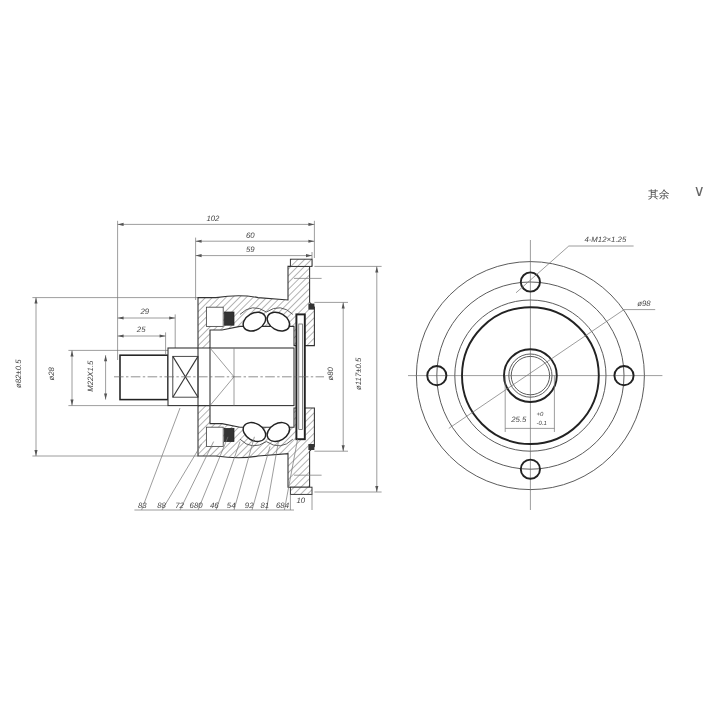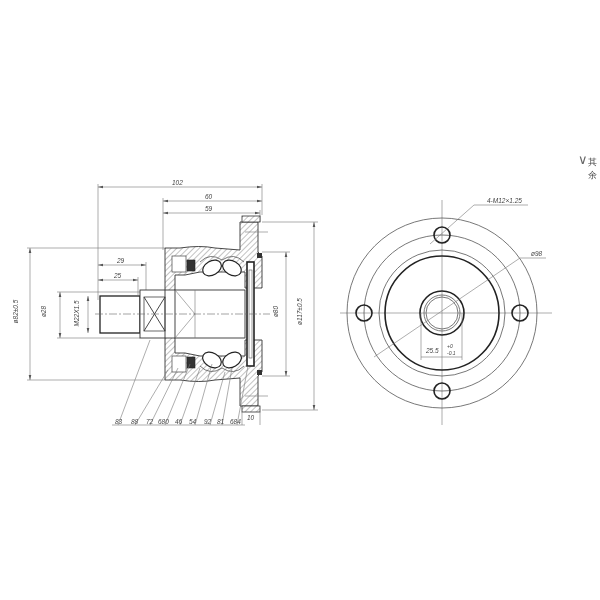--- a/index.html
+++ b/index.html
@@ -6,21 +6,21 @@
   body { width: 600px; height: 600px; position: relative; overflow: hidden; font-family: "Liberation Sans", sans-serif; }
   svg { position: absolute; left: 0; top: 0; }
   .ln { stroke: #555; stroke-width: 0.8; fill: none; }
   .thin { stroke: #777; stroke-width: 0.6; fill: none; }
   .thick { stroke: #222; stroke-width: 1.6; fill: none; }
   .center { stroke: #666; stroke-width: 0.6; fill: none; stroke-dasharray: 8 2 2 2; }
   .hatch { fill: url(#hatch); stroke: #333; stroke-width: 0.9; }
   .solid-dark { fill: #333; stroke: #222; stroke-width: 0.6; }
   .lbl { position: absolute; font-family: "Liberation Sans", sans-serif; font-size: 6.5px; color: #444; font-style: italic; white-space: nowrap; }
   .vlbl { position: absolute; font-family: "Liberation Sans", sans-serif; font-size: 6.5px; color: #444; font-style: italic; white-space: nowrap; transform: rotate(-90deg); transform-origin: center center; }
-  .roughness { position: absolute; left: 540px; top: 156px; font-family: Liberation Mono, monospace; font-size: 9px; color: #444; margin-left: 48px; }
+  .roughness { position: absolute; left: 540px; top: 156px; font-family: Liberation Mono, monospace; font-size: 9px; color: #444; }
   .roughness-mark { position: absolute; left: 578px; top: 152px; font-family: "DejaVu Sans", sans-serif; font-size: 13px; color: #666; }
 </style>
 </head>
 <body>
 
 <svg width="600" height="600" viewBox="0 0 600 600">
   <defs>
     <pattern id="hatch" patternUnits="userSpaceOnUse" width="4" height="4" patternTransform="rotate(45)">
       <rect width="4" height="4" fill="#fff"></rect>
       <line x1="0" y1="0" x2="0" y2="4" stroke="#666" stroke-width="0.8"></line>

